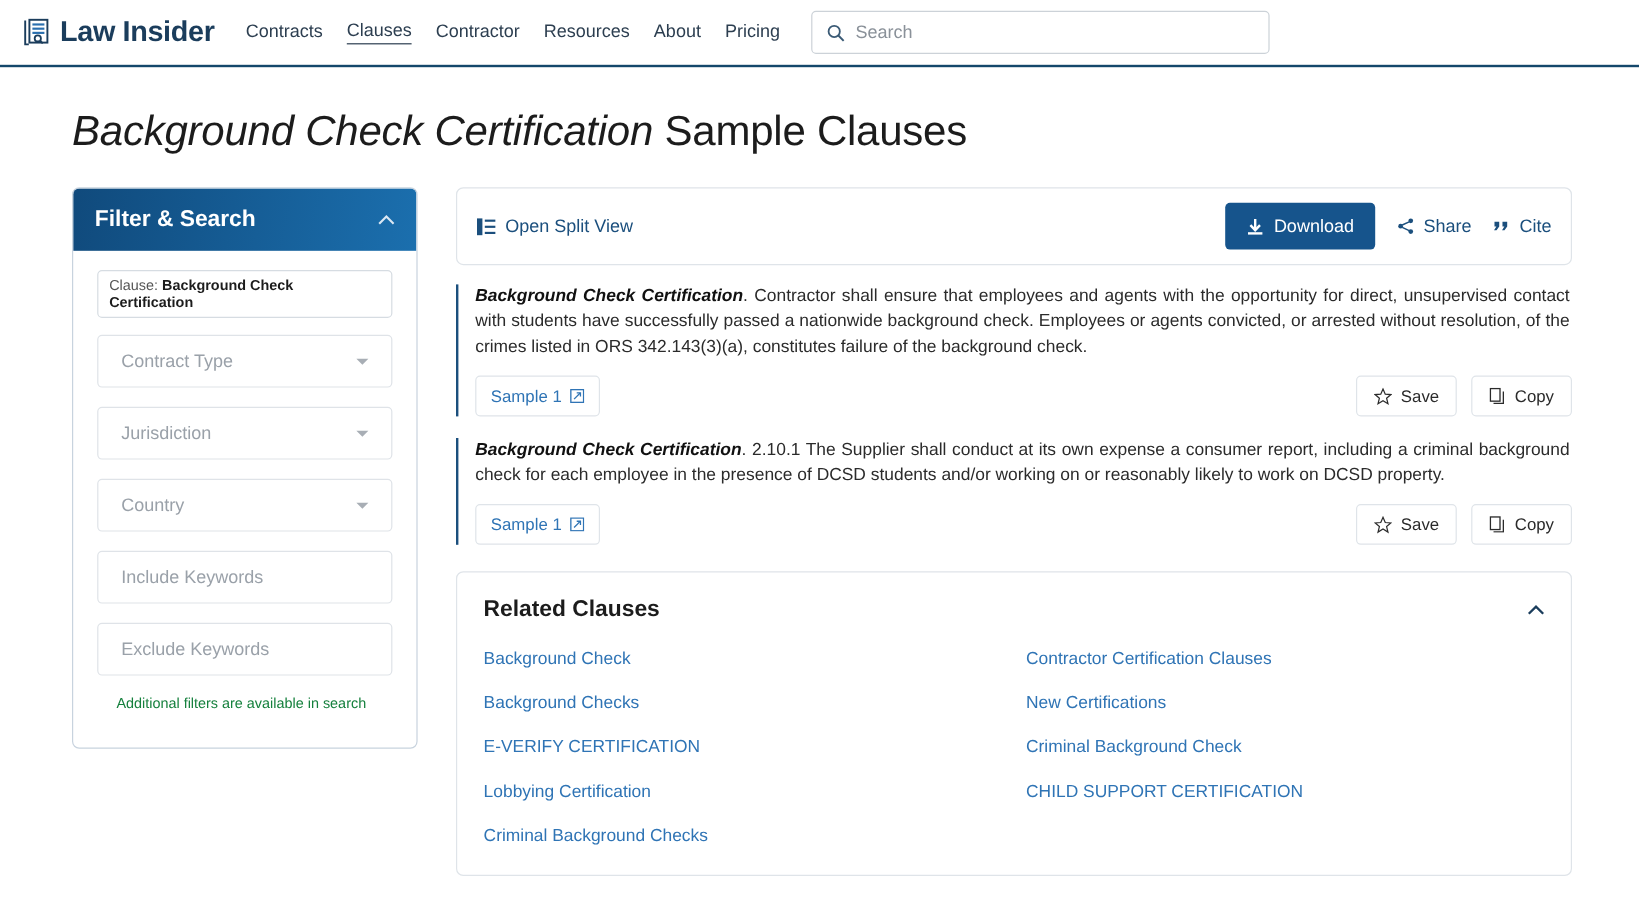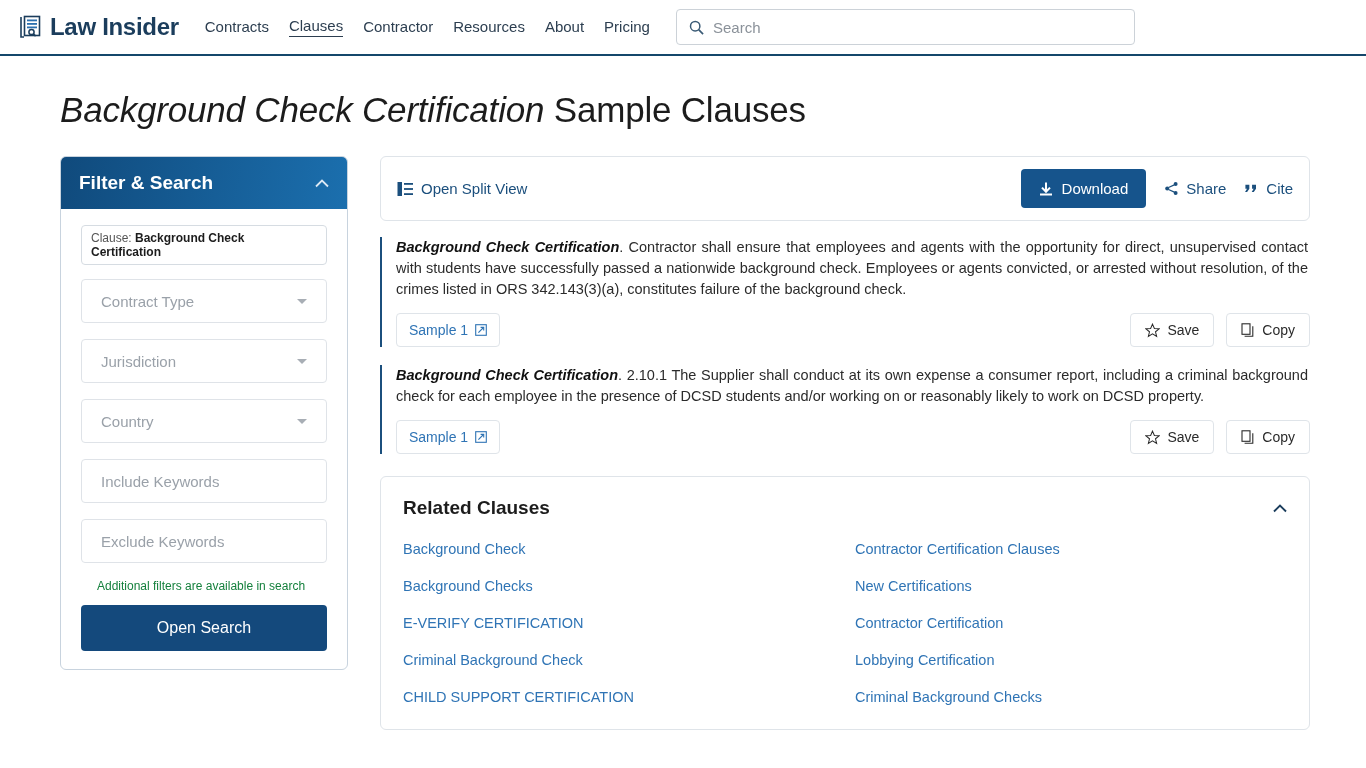--- a/index.html
+++ b/index.html
@@ -28,21 +28,21 @@
   }
   .nav { display: flex; align-items: center; gap: 20px; margin-left: 26px; }
   .nav-item {
     font-size: 15px; color: #2c3e50; cursor: pointer; padding-bottom: 2px;
     white-space: nowrap;
   }
   .nav-item.active { border-bottom: 1px solid #2c3e50; }
 
   .search-box {
     margin-left: 26px;
-    width: 459px; height: 36px;
+    width: 382px; height: 36px;
     border: 1px solid #ccd2d8; border-radius: 4px;
     display: flex; align-items: center; gap: 9px;
     padding: 0 12px; background: #fff;
   }
   .search-input {
     border: none; outline: none; font-size: 15px; color: #444;
     width: 100%; background: transparent;
     font-family: "Liberation Sans", sans-serif;
   }
   .search-input::placeholder { color: #8a9199; }
@@ -272,21 +272,20 @@
 
       <div class="field">
         <span class="field-label">Include Keywords</span>
       </div>
 
       <div class="field">
         <span class="field-label">Exclude Keywords</span>
       </div>
 
       <div class="hint">Additional filters are available in search</div>
-      <button class="open-search">Open Search</button>
     </div>
   </aside>
 
   <section class="main">
 
     <div class="card toolbar">
       <div class="split-view">
         <span>
           <svg width="16" height="16" viewBox="0 0 16 16">
             <rect x="0.5" y="1" width="4.5" height="14" fill="#1b4f7d"></rect>
@@ -417,21 +416,20 @@
             <polyline points="1,7.5 7,1.5 13,7.5" fill="none" stroke="#1b3d5c" stroke-width="1.9"></polyline>
           </svg>
         </span>
       </div>
       <div class="related-grid">
         <a class="related-link">Background Check</a>
         <a class="related-link">Contractor Certification Clauses</a>
         <a class="related-link">Background Checks</a>
         <a class="related-link">New Certifications</a>
         <a class="related-link">E-VERIFY CERTIFICATION</a>
-        <a class="related-link">Contractor Certification</a>
         <a class="related-link">Criminal Background Check</a>
         <a class="related-link">Lobbying Certification</a>
         <a class="related-link">CHILD SUPPORT CERTIFICATION</a>
         <a class="related-link">Criminal Background Checks</a>
       </div>
     </div>
 
   </section>
 </div>
 

